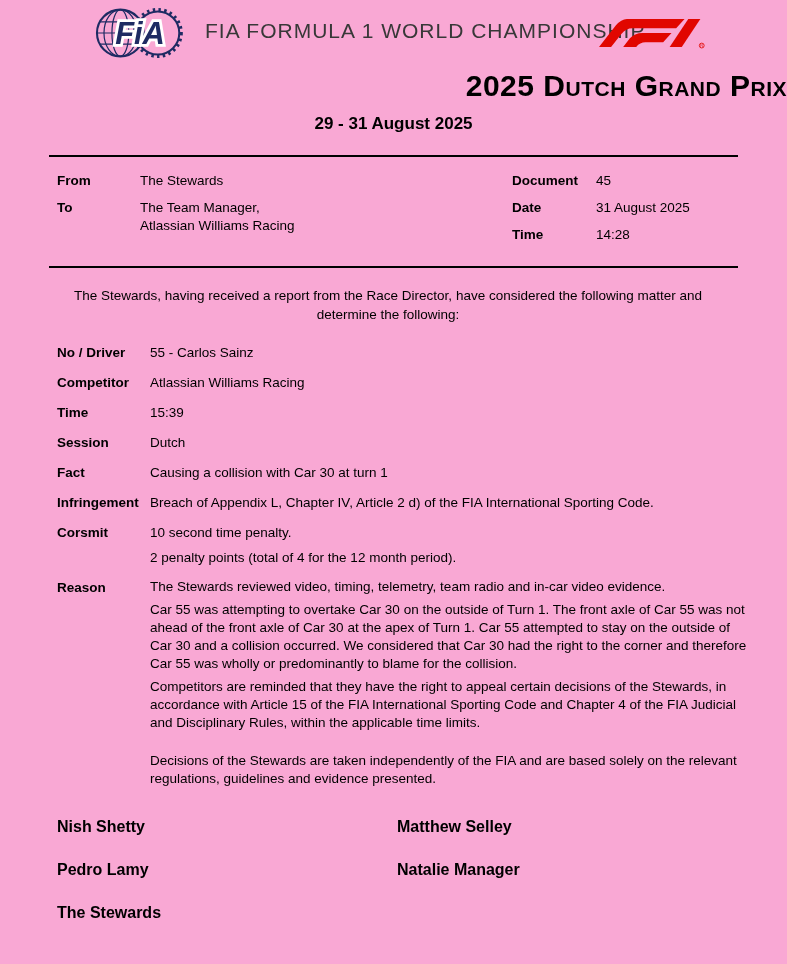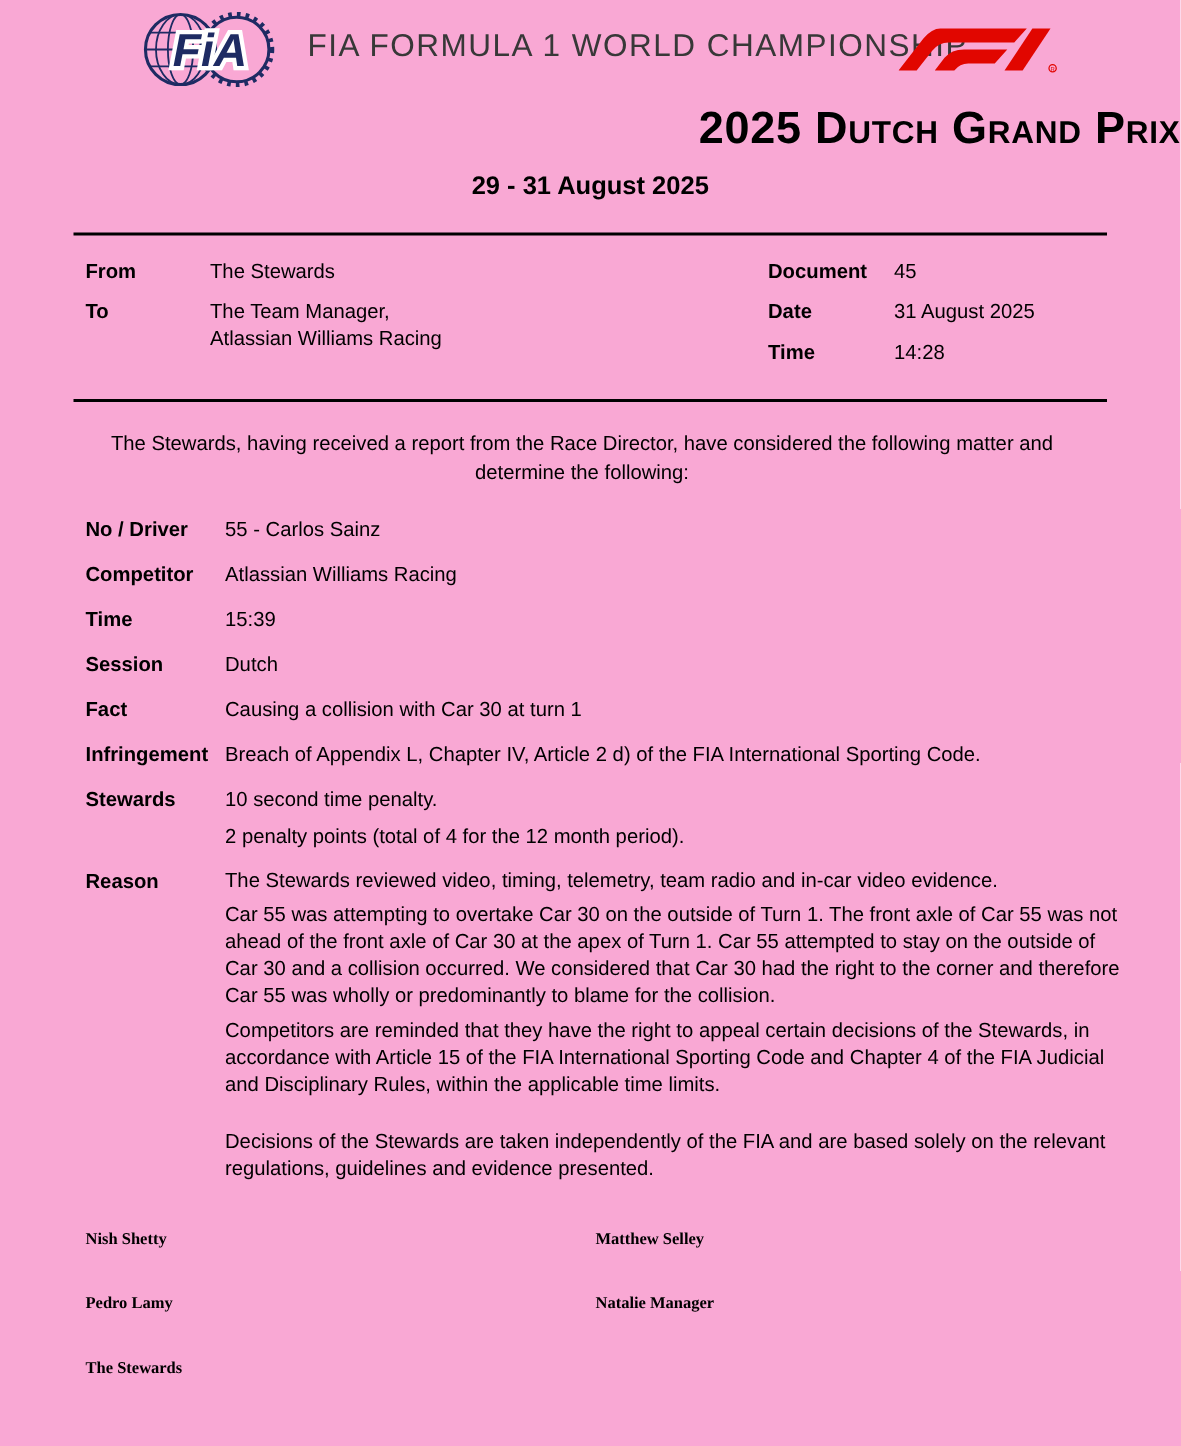--- a/index.html
+++ b/index.html
@@ -47,21 +47,21 @@
   }
   .fields { margin: 19px 40px 0 57px; }
   .field-row { display: flex; margin-bottom: 11px; font-size: 13.5px; line-height: 19px; }
   .field-label { font-weight: bold; width: 93px; flex-shrink: 0; }
   .field-value { flex: 1; }
   .decision-line { margin-bottom: 6px; }
   .decision-line:last-child { margin-bottom: 0; }
   .reason-par { margin-bottom: 5px; line-height: 18px; }
   .reason-note { margin-top: 20px; line-height: 18px; }
   
-  .signatures { margin: 30px 49px 0 57px; font-size: 11px; font-weight: bold; font-family: Liberation Serif, serif; }
+  .signatures { margin: 30px 49px 0 57px; font-size: 16px; font-weight: bold; }
   .sig-row { display: flex; margin-bottom: 26px; line-height: 17px; }
   .sig-left { width: 340px; }
   .sig-closing { line-height: 17px; }
 </style>
 </head>
 <body>
 
 <div class="page">
 
   <div class="header">
@@ -164,21 +164,21 @@
       <span class="field-label">Fact</span>
       <span class="field-value">Causing a collision with Car 30 at turn 1</span>
     </div>
 
     <div class="field-row">
       <span class="field-label">Infringement</span>
       <span class="field-value">Breach of Appendix L, Chapter IV, Article 2 d) of the FIA International Sporting Code.</span>
     </div>
 
     <div class="field-row">
-      <span class="field-label">Stewards</span>
+      <span class="field-label">Corsmit</span>
       <span class="field-value">
         <div class="decision-line">10 second time penalty.</div>
         <div class="decision-line">2 penalty points (total of 4 for the 12 month period).</div>
       </span>
     </div>
 
     <div class="field-row">
       <span class="field-label">Reason</span>
       <span class="field-value">
         <div class="reason-par">The Stewards reviewed video, timing, telemetry, team radio and in-car video evidence.</div>

